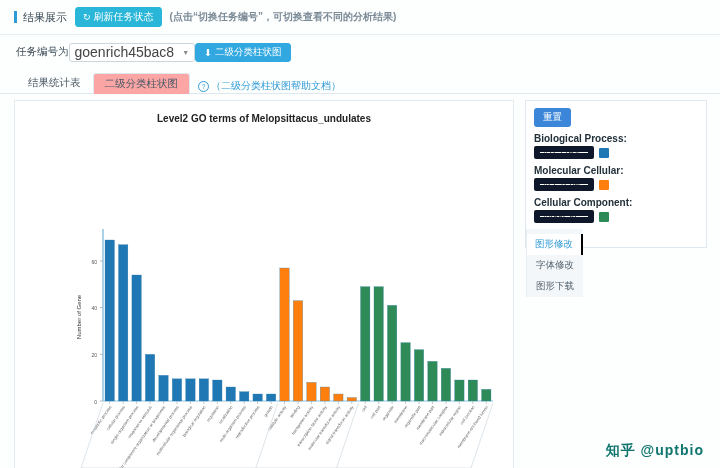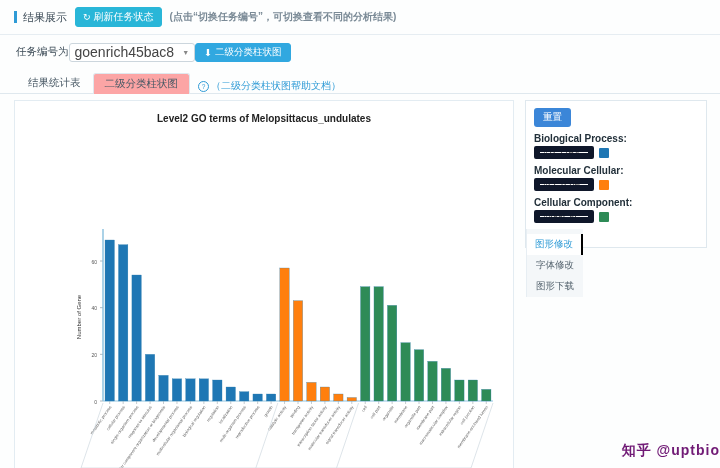--- a/index.html
+++ b/index.html
@@ -88,22 +88,22 @@
   }
   .sw{width:10px;height:10px;border-radius:1px;display:inline-block;}
   .side-tabs{
     width:57px;background:#f4f7f9;border-left:1px solid #e7eef3;
     display:flex;flex-direction:column;padding-top:5px;box-sizing:border-box;
   }
   .stab{font-size:9.5px;color:#55646f;padding:4px 0;text-align:center;cursor:pointer;}
   .stab.active{color:#2f9bd6;background:#fff;border-right:2px solid #000000;}
 
   .watermark{
-    position:absolute;right:0;bottom:12px;
-    font-size:14px;color:#701a75;font-weight:bold;letter-spacing:1px;
+    position:absolute;right:16px;bottom:12px;
+    font-size:14px;color:#0f766e;font-weight:bold;letter-spacing:1px;
     user-select:none;
   }
 </style>
 </head>
 <body>
 
 <div class="app">
 
   <div class="hdr-row">
     <span class="hdr-title">结果展示</span>

